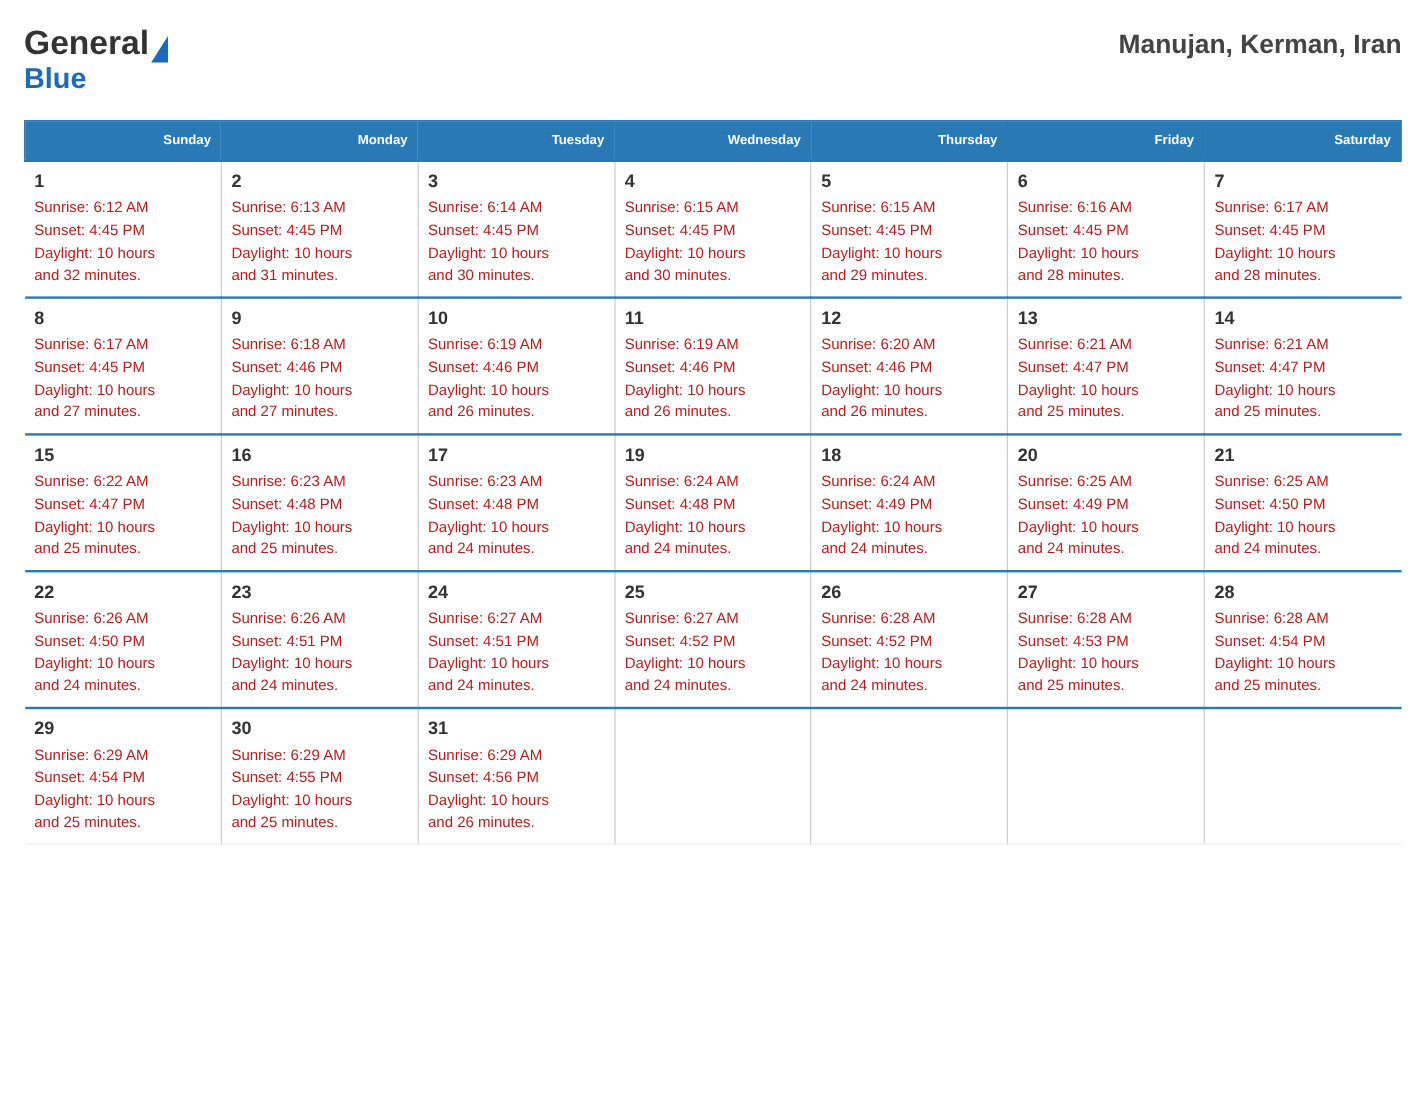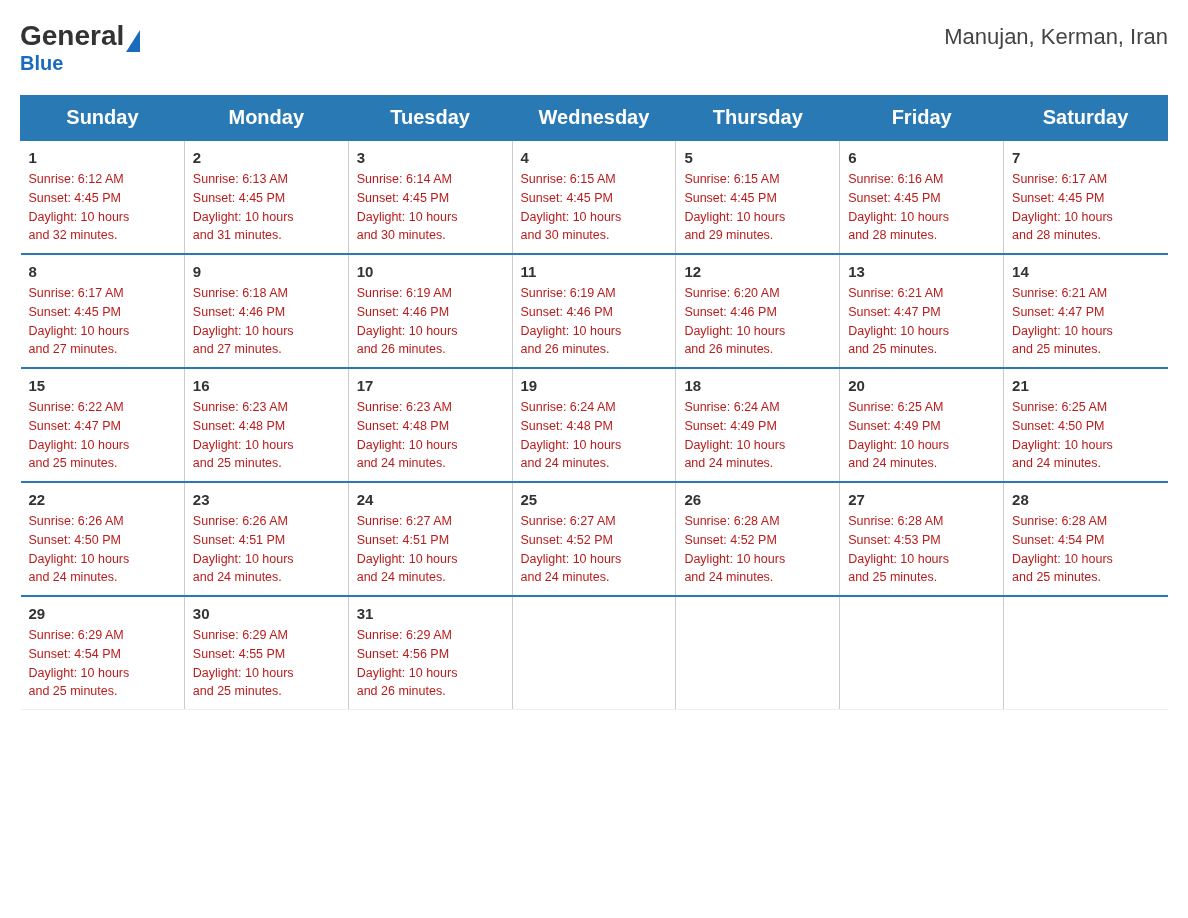--- a/index.html
+++ b/index.html
@@ -15,21 +15,21 @@
       justify-content: space-between;
       align-items: flex-start;
       margin-bottom: 20px;
     }
     .logo-text-general {
       font-size: 28px;
       font-weight: bold;
       color: #333;
     }
     .logo-text-blue {
-      font-size: 20px;
+      font-size: 24px;
       font-weight: bold;
       color: #1a6bbd;
     }
     .logo-triangle {
       width: 0;
       height: 0;
       border-left: 14px solid transparent;
       border-right: 0px solid transparent;
       border-bottom: 22px solid #1a6bbd;
       margin-left: 2px;
@@ -47,36 +47,36 @@
     .title-block {
       text-align: right;
     }
     .title-block h1 {
       font-size: 48px;
       font-weight: bold;
       color: #222;
     }
     .title-block h2 {
       font-size: 22px;
-      font-weight: normal;
+      font-weight: bold;
       color: #444;
       margin-top: 4px;
     }
     table {
       width: 100%;
       border-collapse: collapse;
       table-layout: fixed;
     }
     thead tr th {
       background-color: #2979b5;
       color: #fff;
-      font-size: 20px;
+      font-size: 11px;
       font-weight: bold;
       padding: 10px 8px;
-      text-align: center;
+      text-align: right;
       border: 1px solid #2979b5;
       margin-top: 30px;
     }
     tbody tr {
       border-top: 2px solid #2979b5;
     }
     tbody tr td {
       vertical-align: top;
       padding: 8px;
       font-size: 13px;

